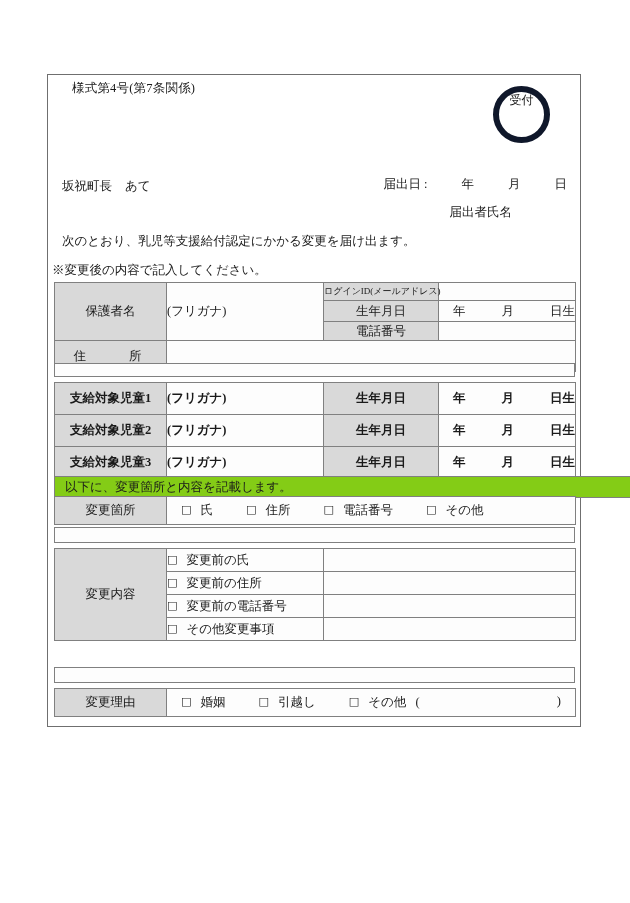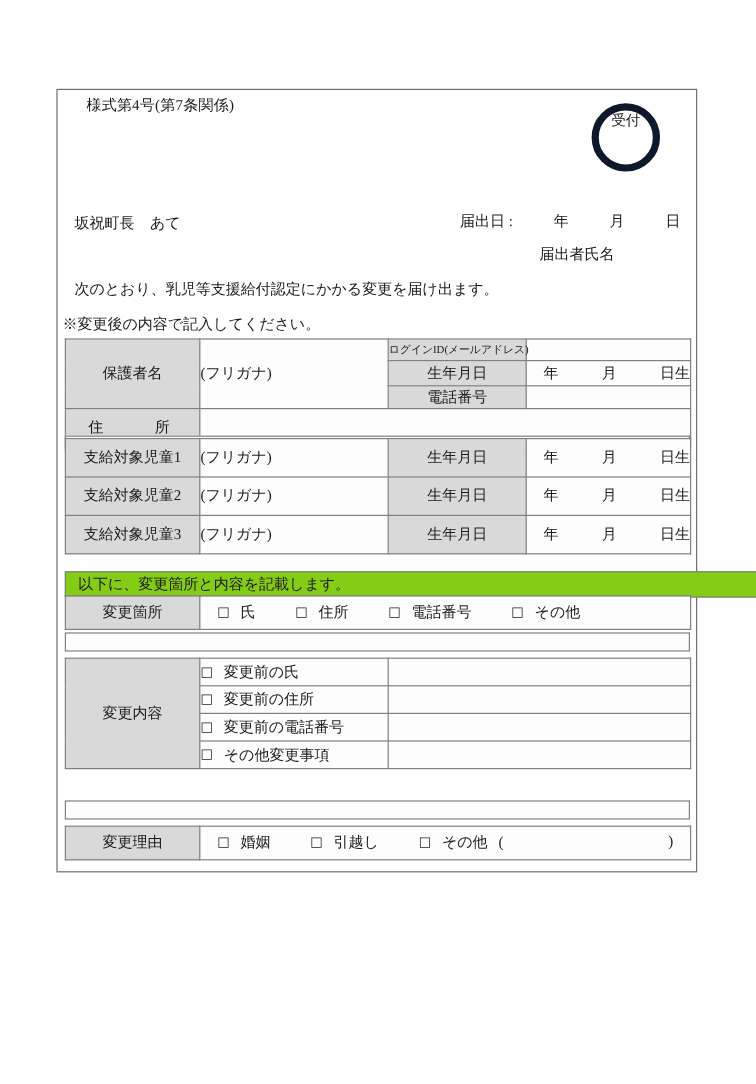--- a/index.html
+++ b/index.html
@@ -171,21 +171,21 @@
   .spacer-band {
     position: absolute;
     left: 6px;
     width: 521px;
     border: 1px solid #808080;
     box-sizing: border-box;
     background: #fdfdfd;
   }
 
   
-  #tbl-children { top: 290px; }
+  #tbl-children { top: 307px; font-weight: bold; }
 
   
   .notice-row {
     position: absolute;
     left: 6px;
     width: 590px;
     border: 1px solid #808080;
     box-sizing: border-box;
     background: #84cc16;
     font-size: 12.5px;

